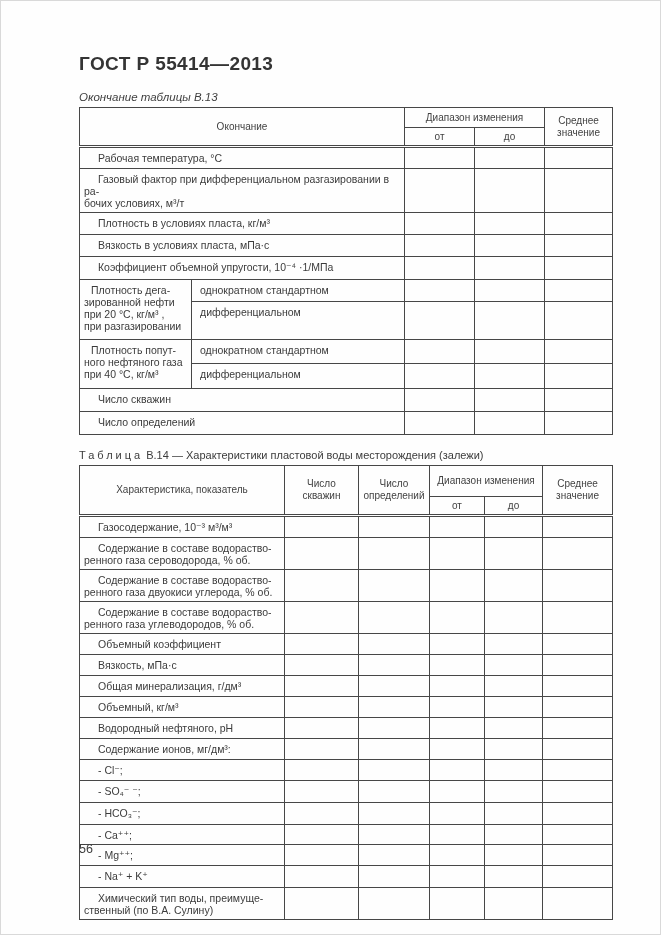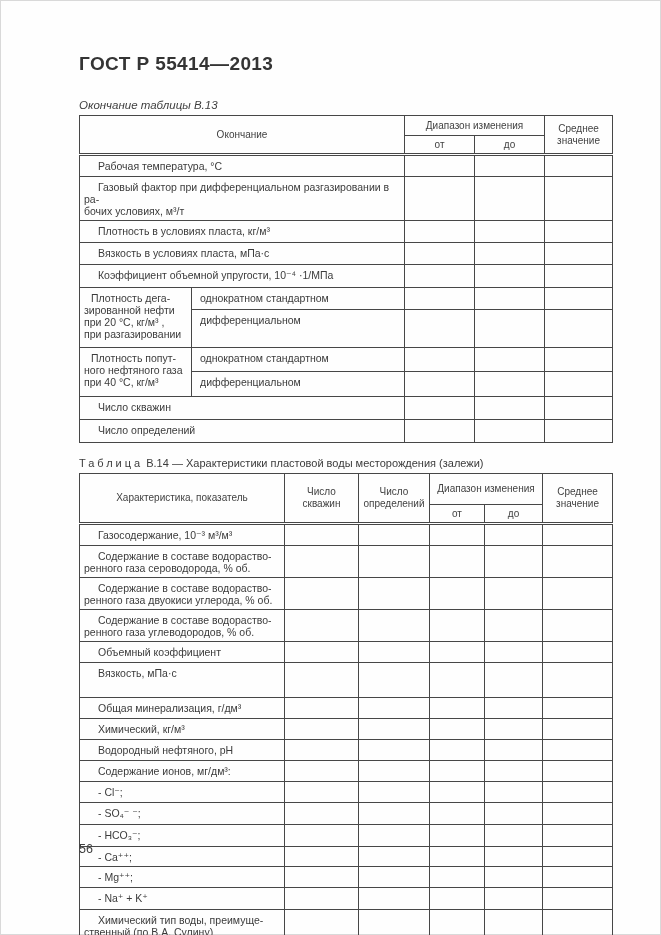--- a/index.html
+++ b/index.html
@@ -8,21 +8,21 @@
     width:661px; height:935px; position:relative;
     font-family:"Liberation Sans","DejaVu Sans",sans-serif;
     color:#3b3b3b;
   }
   .sheet {
     position:absolute; left:0; top:0; width:661px; height:935px;
     background:#fefefe; border:1px solid #d9d9d9;
   }
   .content { position:absolute; left:78px; top:52px; width:533px; }
   .doc-number { font-size:19px; font-weight:bold; letter-spacing:.4px; color:#343434; }
-  .continuation { font-size:11.5px; font-style:italic; margin-top:24px; color:#3f3f3f; }
+  .continuation { font-size:11.5px; font-style:italic; margin-top:16px; color:#3f3f3f; }
 
   table { border-collapse:collapse; table-layout:fixed; width:533px; margin-top:4px; }
   td {
     border:1px solid #474747;
     font-size:10.5px; line-height:12px; color:#3b3b3b;
     vertical-align:top; overflow:hidden;
   }
   td.hdr {
     font-size:10px; text-align:center; vertical-align:middle;
     padding:2px 3px; color:#424242;margin-top:20px;
@@ -208,38 +208,38 @@
           <td class="val"></td>
         </tr>
         <tr style="height:21px">
           <td class="lbl">Объемный коэффициент</td>
           <td class="val"></td>
           <td class="val"></td>
           <td class="val"></td>
           <td class="val"></td>
           <td class="val"></td>
         </tr>
-        <tr style="height:35px">
+        <tr style="height:21px">
           <td class="lbl">Вязкость, мПа·с</td>
           <td class="val"></td>
           <td class="val"></td>
           <td class="val"></td>
           <td class="val"></td>
           <td class="val"></td>
         </tr>
         <tr style="height:21px">
           <td class="lbl">Общая минерализация, г/дм³</td>
           <td class="val"></td>
           <td class="val"></td>
           <td class="val"></td>
           <td class="val"></td>
           <td class="val"></td>
         </tr>
         <tr style="height:21px">
-          <td class="lbl">Химический, кг/м³</td>
+          <td class="lbl">Объемный, кг/м³</td>
           <td class="val"></td>
           <td class="val"></td>
           <td class="val"></td>
           <td class="val"></td>
           <td class="val"></td>
         </tr>
         <tr style="height:21px">
           <td class="lbl">Водородный нефтяного, pH</td>
           <td class="val"></td>
           <td class="val"></td>

